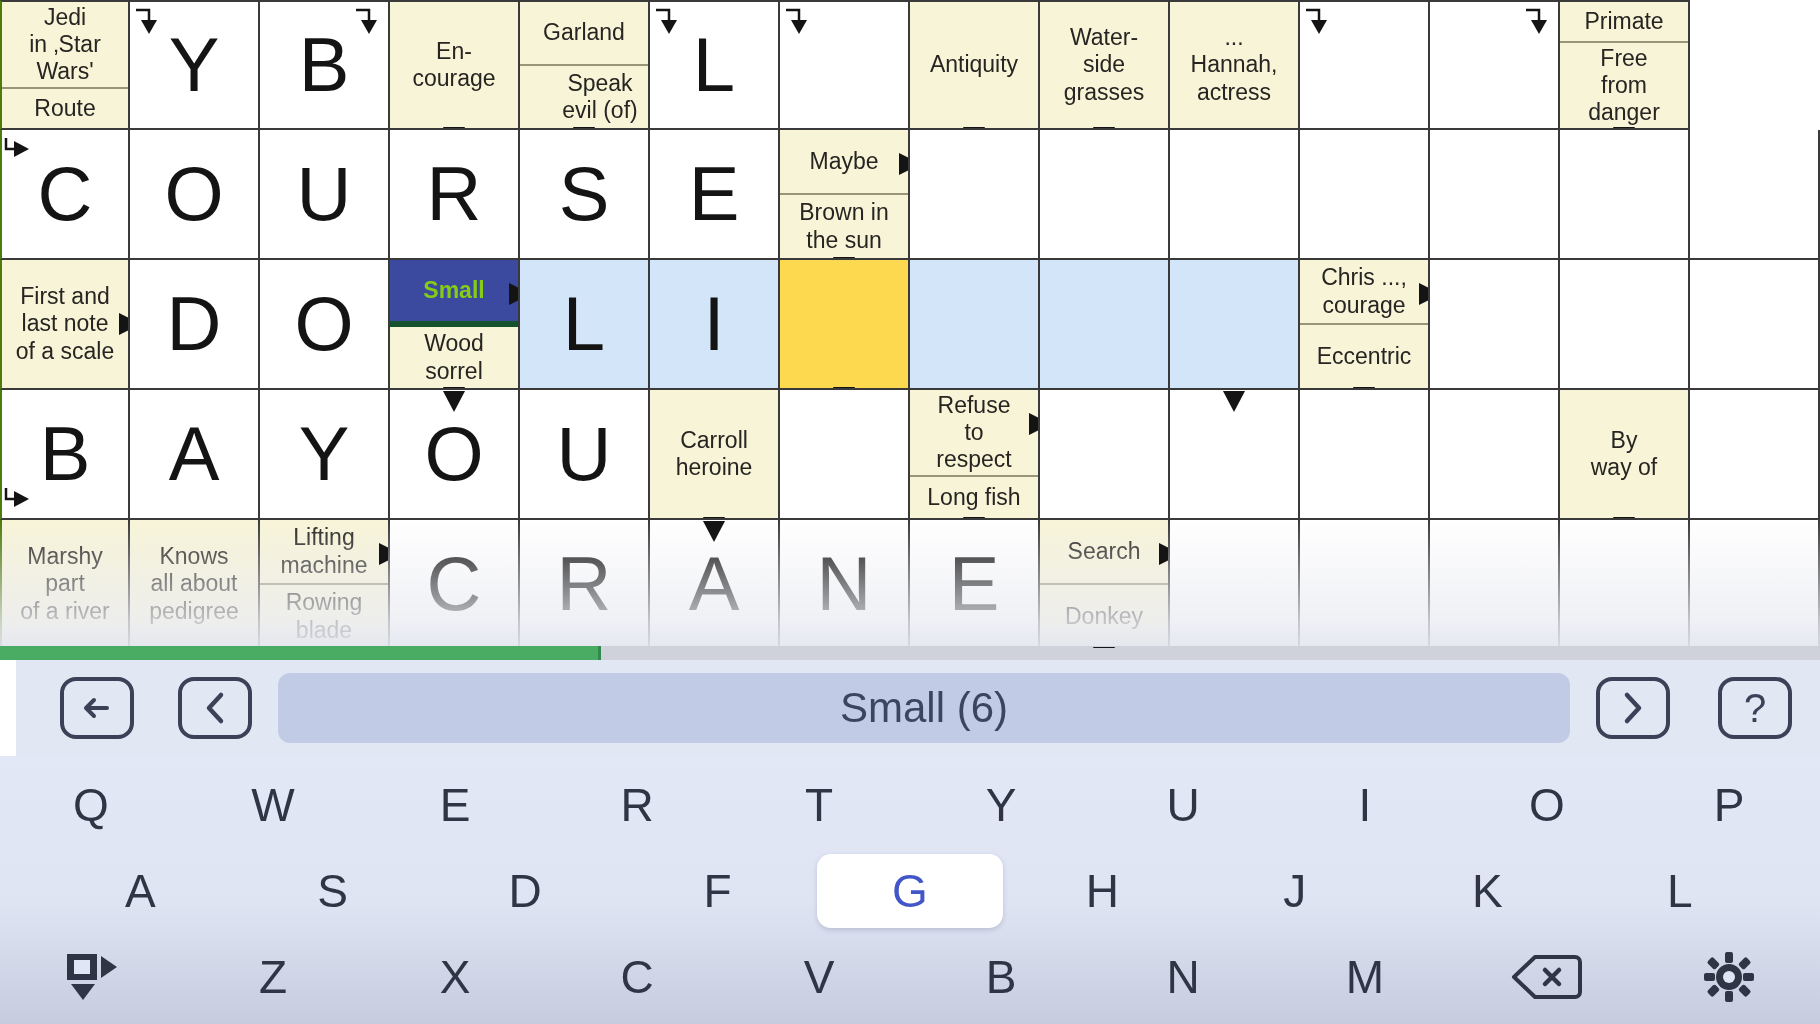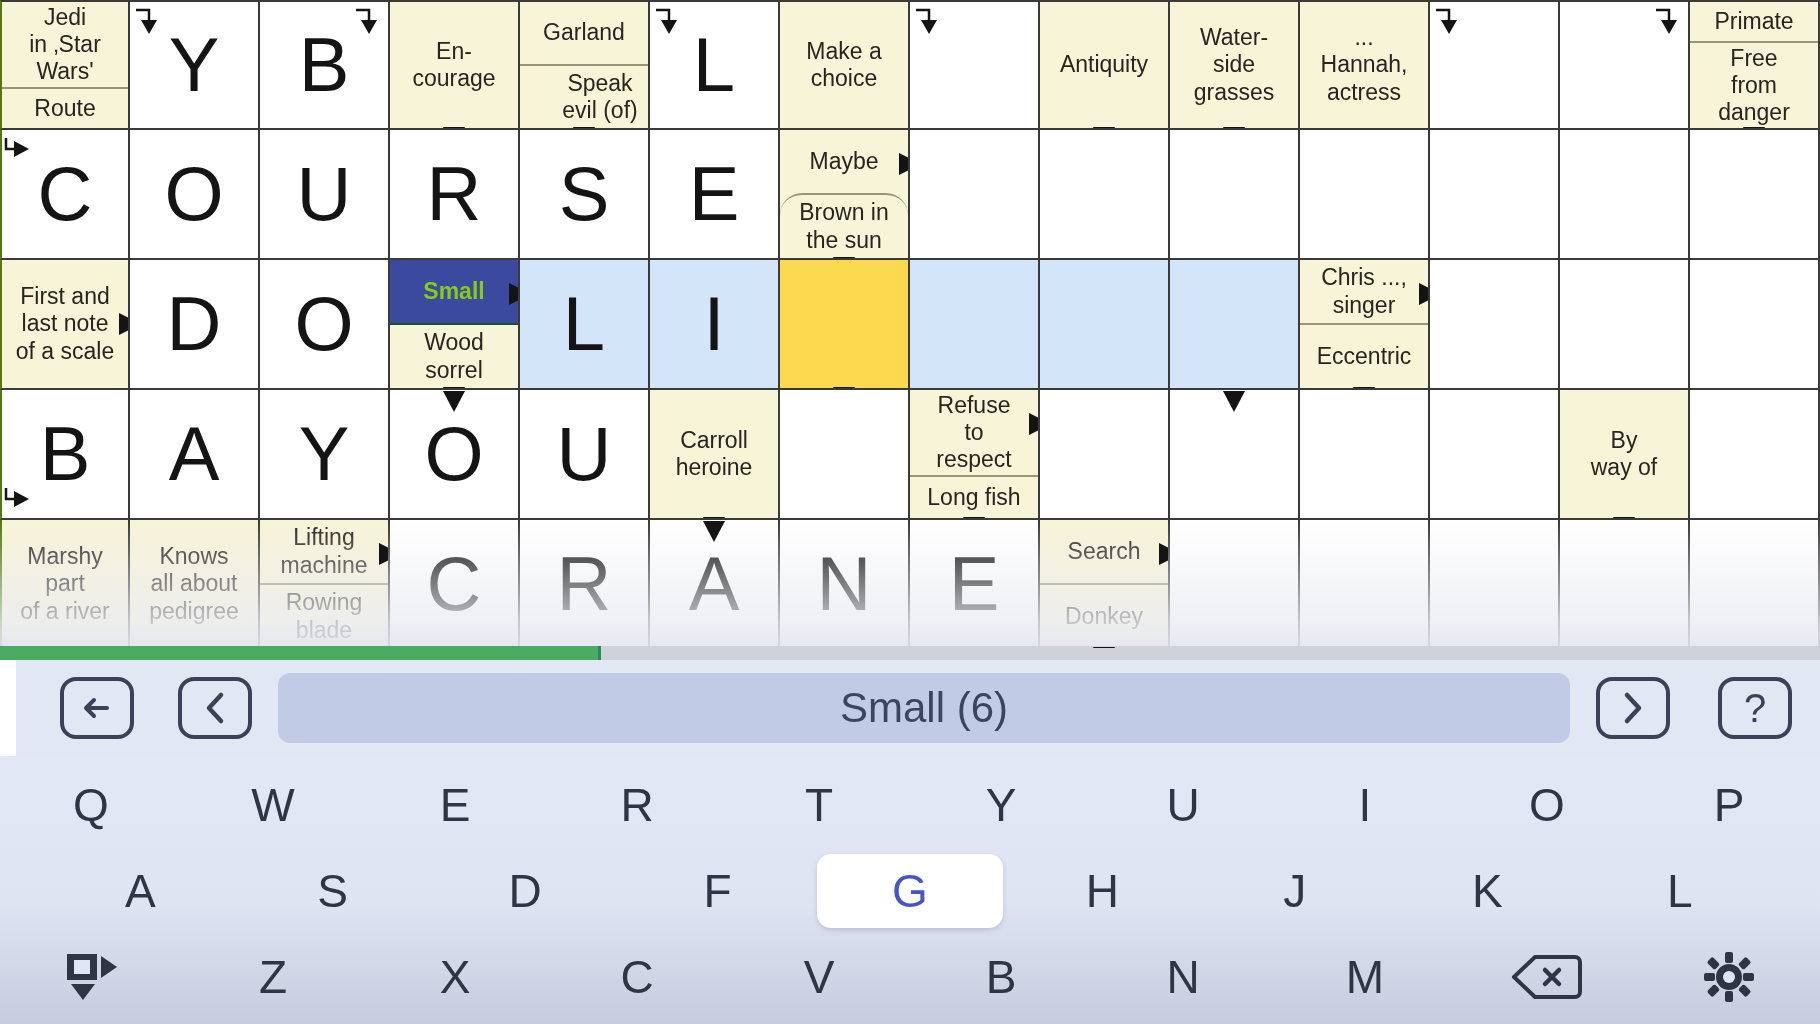--- a/index.html
+++ b/index.html
@@ -53,21 +53,21 @@
     padding: 2px 4px;
     background: #f7f4d8;
   }
   .clue-part.divider { border-top: 2px solid #9a9478; }
   .clue-part.active {
     background: #3b4a9e;
     color: #84cc16;
     font-weight: 600;
     border-top: none;
   }
-  .clue-part.active + .clue-part.divider { border-top: 2px solid #14532d; }
+  .clue-part.active + .clue-part.divider { border-top: 6px solid #14532d; }
 
   
   .cell .letter {
     width: 100%; height: 100%;
     display: flex; align-items: center; justify-content: center;
     font-size: 76px;
     font-weight: 300;
     color: #141414;
     line-height: 1;
     font-family: "Liberation Sans", sans-serif;
@@ -227,26 +227,20 @@
           </div>
           <div class="cell">
             <div class="letter">L</div>
             <span class="arr arr-down-tl" style="z-index: 5;">
               <svg width="34" height="34" viewBox="0 0 34 34">
                 <path d="M4 6 H17 V17" fill="none" stroke="#141414" stroke-width="2.5"></path>
                 <polygon points="9,16 25,16 17,30" fill="#141414"></polygon>
               </svg>
             </span>
           </div>
-          <div class="cell clue">
-            <div class="clue-inner">
-              <div class="clue-part" style="white-space: pre-line;">Make a
-choice</div>
-            </div>
-          </div>
           <div class="cell">
             <div class="letter"></div>
             <span class="arr arr-down-tl" style="z-index: 5;">
               <svg width="34" height="34" viewBox="0 0 34 34">
                 <path d="M4 6 H17 V17" fill="none" stroke="#141414" stroke-width="2.5"></path>
                 <polygon points="9,16 25,16 17,30" fill="#141414"></polygon>
               </svg>
             </span>
           </div>
           <div class="cell clue">
@@ -331,21 +325,21 @@
           </div>
           <div class="cell">
             <div class="letter">S</div>
           </div>
           <div class="cell">
             <div class="letter">E</div>
           </div>
           <div class="cell clue">
             <div class="clue-inner">
               <div class="clue-part" style="white-space: pre-line;">Maybe</div>
-              <div class="clue-part divider" style="white-space: pre-line; border-radius: 22px;">Brown in
+              <div class="clue-part divider" style="white-space: pre-line;">Brown in
 the sun</div>
             </div>
             <span class="arr arr-right-tr" style="right: -16px; top: 22px; z-index: 5;">
               <svg width="28" height="24" viewBox="0 0 28 24">
                 <polygon points="3,1 3,23 25,12" fill="#141414"></polygon>
               </svg>
             </span>
             <span class="arr arr-down-bl" style="bottom: -22px; z-index: 5;">
               <svg width="28" height="24" viewBox="0 0 28 24">
                 <polygon points="3,1 25,1 14,22" fill="#141414"></polygon>
@@ -429,21 +423,21 @@
           </div>
           <div class="cell hl">
             <div class="letter"></div>
           </div>
           <div class="cell hl">
             <div class="letter"></div>
           </div>
           <div class="cell clue">
             <div class="clue-inner">
               <div class="clue-part" style="white-space: pre-line;">Chris ...,
-singer</div>
+courage</div>
               <div class="clue-part divider" style="white-space: pre-line;">Eccentric</div>
             </div>
             <span class="arr arr-right-tr" style="right: -16px; top: 22px; z-index: 5;">
               <svg width="28" height="24" viewBox="0 0 28 24">
                 <polygon points="3,1 3,23 25,12" fill="#141414"></polygon>
               </svg>
             </span>
             <span class="arr arr-down-bl" style="bottom: -22px; z-index: 5;">
               <svg width="28" height="24" viewBox="0 0 28 24">
                 <polygon points="3,1 25,1 14,22" fill="#141414"></polygon>

